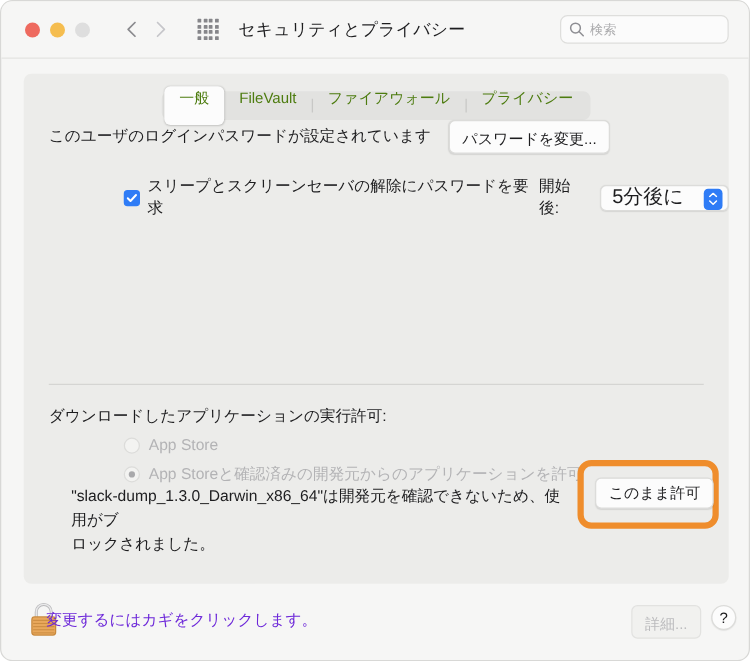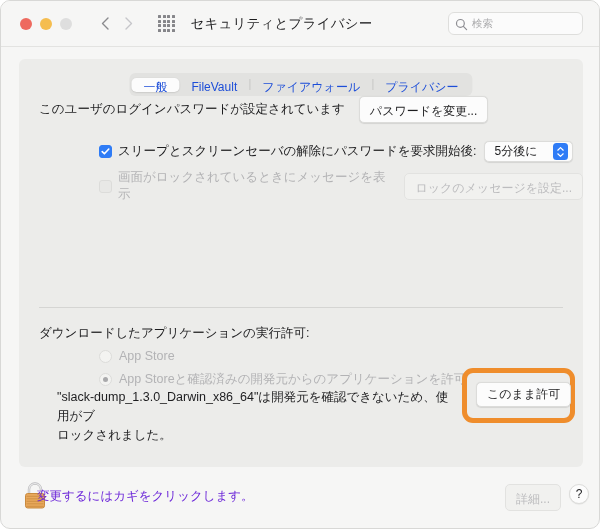--- a/index.html
+++ b/index.html
@@ -72,23 +72,23 @@
   .tabbar {
     position: absolute; left: 50%; transform: translateX(-50%); top: 14px;
     height: 23px;
     background: #e2e2e0;
     border-radius: 6px;
     display: flex; align-items: center;
     padding: 2px;
   }
   .tab {
     position: relative;
-    height: 14px; line-height: 19px;
+    height: 31px; line-height: 19px;
     padding: 0 12px;
-    font-size: 12px; color: #1d4ed8;
+    font-size: 12px; color: #4d7c0f;
     border-radius: 5px;
     white-space: nowrap;
     text-align: right;
   }
   .tab.sel { background: #fcfcfc; box-shadow: 0 0.5px 1.5px rgba(0,0,0,.17); }
   .tabsep { width: 1px; height: 11px; background: #c8c8c6; }
 
   
   .row { position: absolute; display: flex; align-items: center; }
 
@@ -106,28 +106,28 @@
     white-space: nowrap;
   }
   .btn.dis { color: #bcbcbe; background: #f1f1ef; border-color: #e2e2e0; box-shadow: none; }
 
   .cbx { width: 13px; height: 13px; border-radius: 3px; flex: none; margin-right: 6px; }
   .cbx.on { background: #2f7cf6; border: 1px solid #2f7cf6;
      display: flex; align-items: center; justify-content: center; }
   .cbx.off { background: #e8e8e6; border: 1px solid #dcdcda; }
 
   .popup {
-    display: flex; align-items: center;
+    display: flex; align-items: flex-end;
     height: 21px;
     background: #fcfcfc;
     border: 1px solid #dcdcda;
     border-radius: 5px;
     box-shadow: 0 0.5px 1px rgba(0,0,0,.10);
     padding: 0 4px 0 9px;
-    font-size: 12px; color: #1d1d1f;
+    font-size: 16px; color: #1d1d1f;
   }
   .popup .pv { margin-right: 16px; white-space: nowrap; }
   .popup .parrows {
     width: 15px; height: 17px; border-radius: 3.5px; background: #2f7cf6;
     display: flex; flex-direction: column; align-items: center; justify-content: center; gap: 2px;
   }
 
   .divider {
     position: absolute; left: 20px; top: 248px; width: 524px; height: 1px;
     background: #d5d5d3;
@@ -261,25 +261,20 @@
           <svg width="7" height="4" viewBox="0 0 7 4">
               <path d="M0.8 3.2 L3.5 0.6 L6.2 3.2" fill="none" stroke="#ffffff" stroke-width="1.2" stroke-linecap="round" stroke-linejoin="round"></path>
             </svg>
           <svg width="7" height="4" viewBox="0 0 7 4">
               <path d="M0.8 0.8 L3.5 3.4 L6.2 0.8" fill="none" stroke="#ffffff" stroke-width="1.2" stroke-linecap="round" stroke-linejoin="round"></path>
             </svg>
         </span>
       </span>
     </div>
 
-    <div class="row" style="left:80px; top:110px;">
-      <span class="cbx off"></span>
-      <span class="lbl dim">画面がロックされているときにメッセージを表示</span>
-      <span class="btn dis" style="margin-left:10px;">ロックのメッセージを設定...</span>
-    </div>
 
     <div class="divider"></div>
 
     <div class="row" style="left:20px; top:266px;">
       <span class="lbl">ダウンロードしたアプリケーションの実行許可:</span>
     </div>
 
     <div class="row" style="left:80px; top:290px;">
       <span class="radio"></span>
       <span class="lbl dim">App Store</span>

